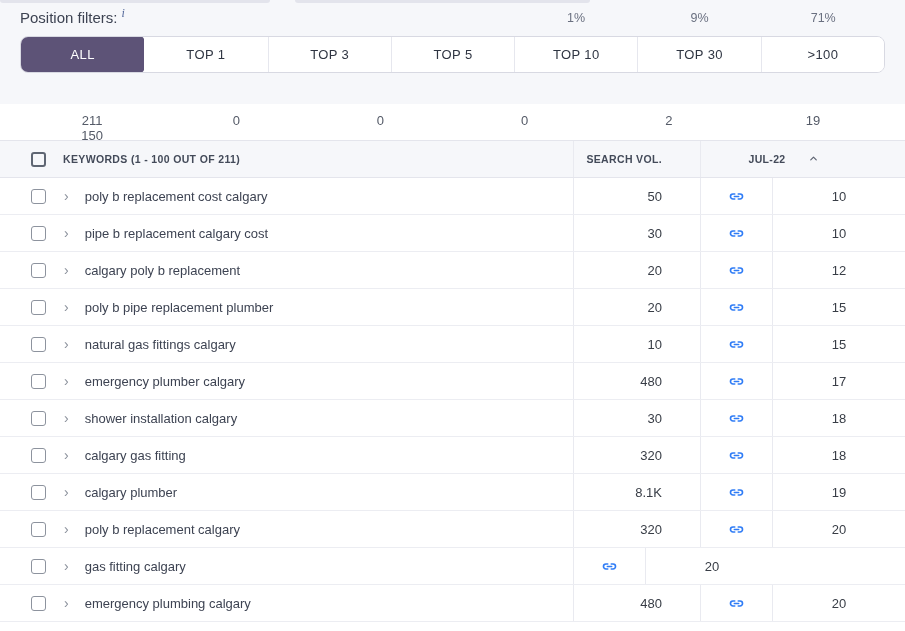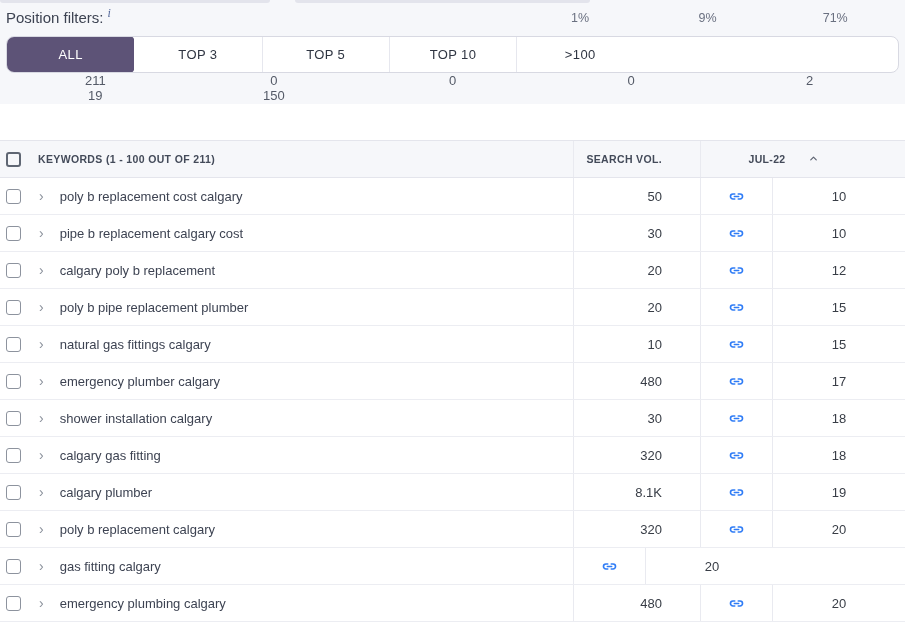--- a/index.html
+++ b/index.html
@@ -7,21 +7,21 @@
   body {
     font-family:"Liberation Sans","DejaVu Sans",sans-serif;
     background:#ffffff;
     color:#3d4352;
     position:relative;
     overflow:hidden;
   }
   
   .filters-section {
     background:#f6f7fa;
-    padding:0 6px;
+    padding:0 20px;
     height:104px;
     position:relative;
   }
   .top-fragment { position:absolute; top:0; height:3px; background:#e3e4ec; border-radius:0 0 3px 3px; }
   .top-fragment.a { left:0; width:270px; }
   .top-fragment.b { left:295px; width:295px; }
 
   .filters-toprow {
     display:grid;
     grid-template-columns:repeat(7,1fr);
@@ -59,35 +59,35 @@
   }
   .tab:first-child { border-left:none; }
   .tab.selected {
     background:#5d5377; color:#ffffff;
     border-radius:6px; border-left:none;
     margin:-1px; height:37px;
   }
   .tab.selected + .tab { border-left:none; }
 
   .counts-row {
-    display:grid; grid-template-columns:repeat(5,1fr);
-    height:30px; align-items:center;
+    display:grid; grid-template-columns:repeat(6,1fr);
+    height:30px; align-items:center;margin-top:40px;
   }
   .cnt { text-align:center; font-size:13px; color:#545a67; }
 
   
   .table-wrap { margin-top:36px; border-top:1px solid #e4e5ec; }
   .thead {
     display:flex; align-items:center;
     height:37px; background:#f6f7fa;
     border-bottom:1px solid #e4e5ec;
     font-size:10.5px; font-weight:bold; letter-spacing:.35px;
     color:#434a59;
   }
-  .col-kw { flex:0 0 573px; display:flex; align-items:center; padding-left:6px; position:relative; }
+  .col-kw { flex:0 0 573px; display:flex; align-items:center; padding-left:31px; position:relative; }
   .col-sv { flex:0 0 127px; text-align:right; padding-right:38px; border-left:1px solid #e9eaf0; align-self:stretch; display:flex; align-items:center; justify-content:flex-end; }
   .col-url { flex:0 0 72px; border-left:1px solid #e9eaf0; align-self:stretch; display:flex; align-items:center; justify-content:center; }
   .col-pos { flex:0 0 133px; border-left:1px solid #e9eaf0; align-self:stretch; display:flex; align-items:center; justify-content:center; position:relative; }
 
   .checkbox {
     width:15px; height:15px; border-radius:3px;
     border:1.5px solid #8d939e; background:transparent;
     flex:0 0 15px; cursor:pointer;
   }
   .thead .checkbox { border-color:#5f6673; border-width:2px; }
@@ -151,23 +151,25 @@
     <div class="pct"></div>
     <div class="pct"></div>
     <div class="pct"></div>
     <div class="pct">1%</div>
     <div class="pct">9%</div>
     <div class="pct">71%</div>
   </div>
 
   <div class="tabs-bar">
     <div class="tab selected">ALL</div>
+    <div class="tab">TOP 1</div>
     <div class="tab">TOP 3</div>
     <div class="tab">TOP 5</div>
     <div class="tab">TOP 10</div>
+    <div class="tab">TOP 30</div>
     <div class="tab">&gt;100</div>
   </div>
 
   <div class="counts-row">
     <div class="cnt">211</div>
     <div class="cnt">0</div>
     <div class="cnt">0</div>
     <div class="cnt">0</div>
     <div class="cnt">2</div>
     <div class="cnt">19</div>

